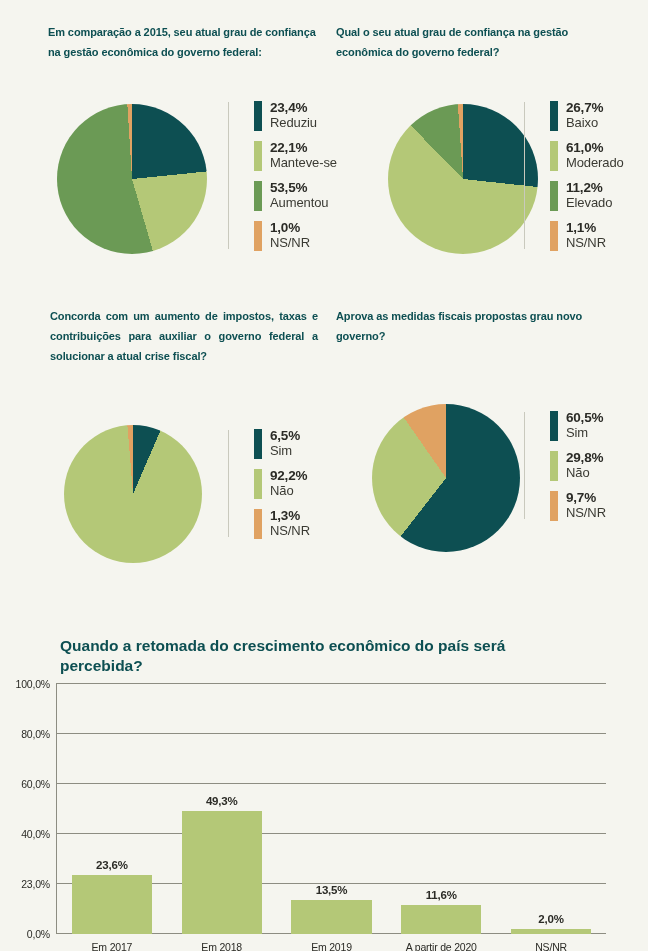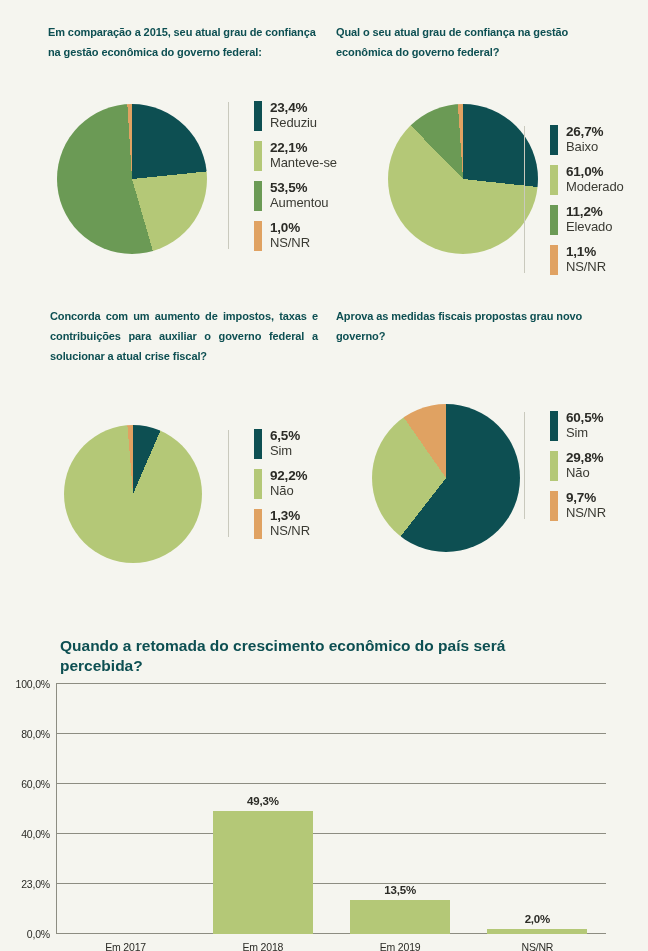--- a/index.html
+++ b/index.html
@@ -129,21 +129,21 @@
       </span>
     </div>
   </div>
 
   <div class="panel" style="left:336px; top:22px; width:280px;">
     <div class="panel-title">Qual o seu atual grau de confiança na gestão econômica do governo federal?</div>
   </div>
   <div class="pie-wrap" style="left:388px; top:104px;">
     <div class="pie" id="pie1" style="width: 150px; height: 150px; background: conic-gradient(rgb(13, 79, 82) 0%, rgb(13, 79, 82) 26.7%, rgb(180, 200, 119) 26.7%, rgb(180, 200, 119) 87.7%, rgb(107, 154, 85) 87.7%, rgb(107, 154, 85) 98.9%, rgb(224, 162, 98) 98.9%, rgb(224, 162, 98) 100%);"></div>
   </div>
-  <div class="legend" style="left:524px; top:100px; width:112px;margin-top:24px;">
+  <div class="legend" style="left:524px; top:100px; width:112px;">
     <div class="legend-row">
       <span class="swatch" style="background:#0d4f52"></span>
       <span class="legend-text">
         <span class="legend-pct">26,7%</span>
         <span class="legend-label">Baixo</span>
       </span>
     </div>
     <div class="legend-row">
       <span class="swatch" style="background:#b4c877"></span>
       <span class="legend-text">
@@ -246,35 +246,44 @@
           </div>
           <div class="gridline" style="bottom: 20%;">
             <span class="ytick" style="top: 50%;">23,0%</span>
           </div>
           <div class="gridline" style="bottom: 0%;">
             <span class="ytick" style="top: 50%;">0,0%</span>
           </div>
         </div>
       <div class="bars" id="bars">
           <div class="bar-cell">
+            <div class="bar" style="background: rgb(180, 200, 119); height: 23.6%;">
+              <span class="bar-value">23,6%</span>
+            </div>
             <span class="xlabel">Em 2017</span>
           </div>
           <div class="bar-cell">
             <div class="bar" style="background: rgb(180, 200, 119); height: 49.3%;">
               <span class="bar-value">49,3%</span>
             </div>
             <span class="xlabel">Em 2018</span>
           </div>
           <div class="bar-cell">
             <div class="bar" style="background: rgb(180, 200, 119); height: 13.5%;">
               <span class="bar-value">13,5%</span>
             </div>
             <span class="xlabel">Em 2019</span>
           </div>
           <div class="bar-cell">
+            <div class="bar" style="background: rgb(180, 200, 119); height: 11.6%;">
+              <span class="bar-value">11,6%</span>
+            </div>
+            <span class="xlabel">A partir de 2020</span>
+          </div>
+          <div class="bar-cell">
             <div class="bar" style="background: rgb(180, 200, 119); height: 2%;">
               <span class="bar-value">2,0%</span>
             </div>
             <span class="xlabel">NS/NR</span>
           </div>
         </div>
     </div>
   </div>
 
 </div>

